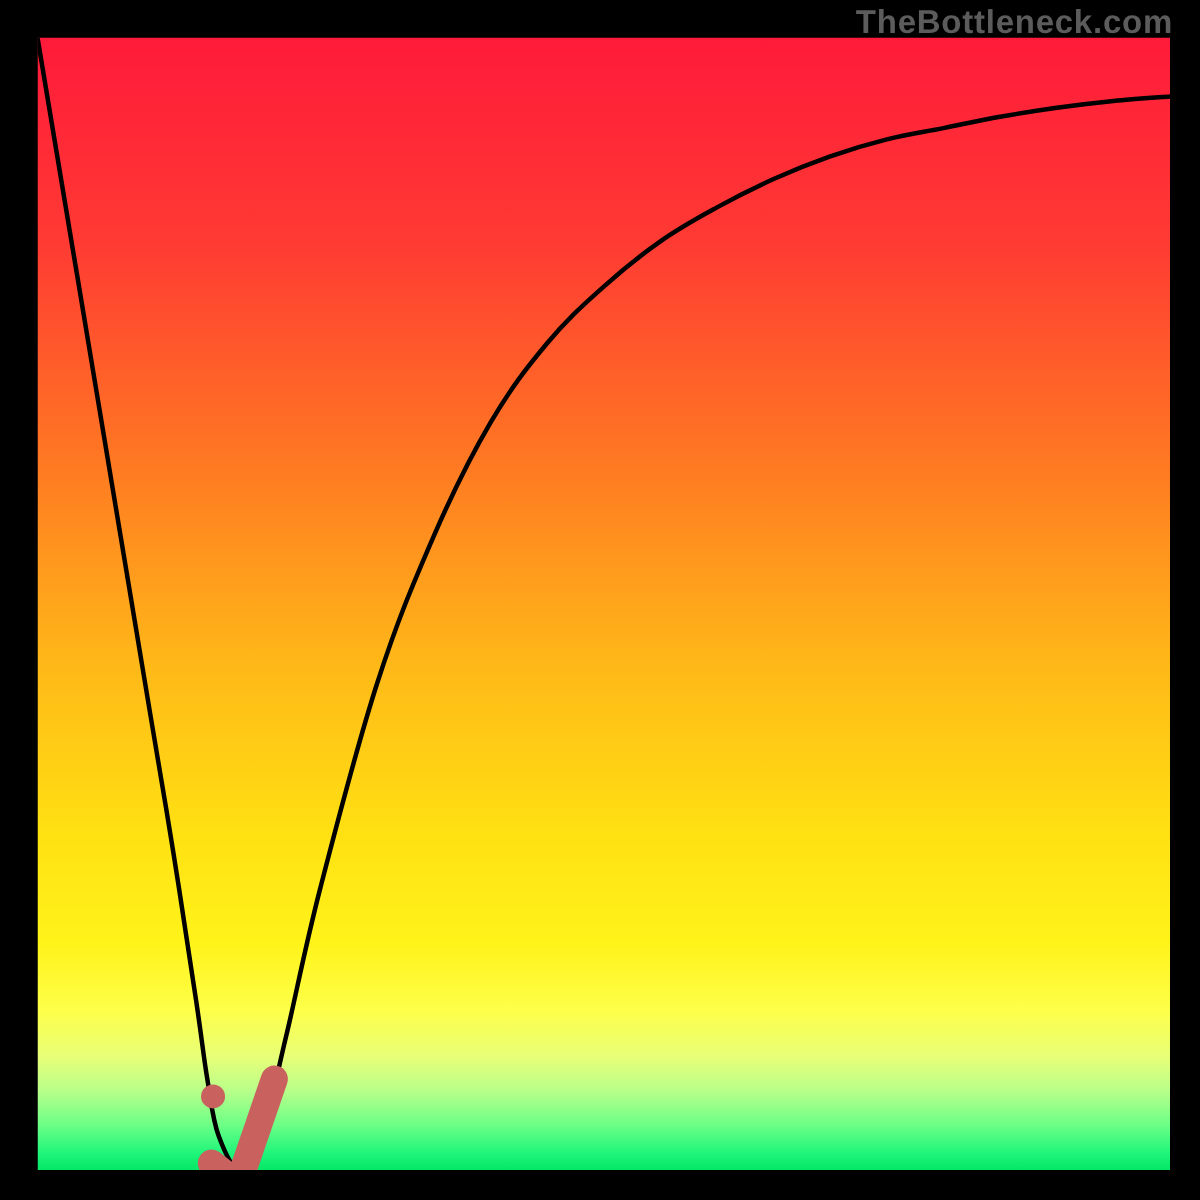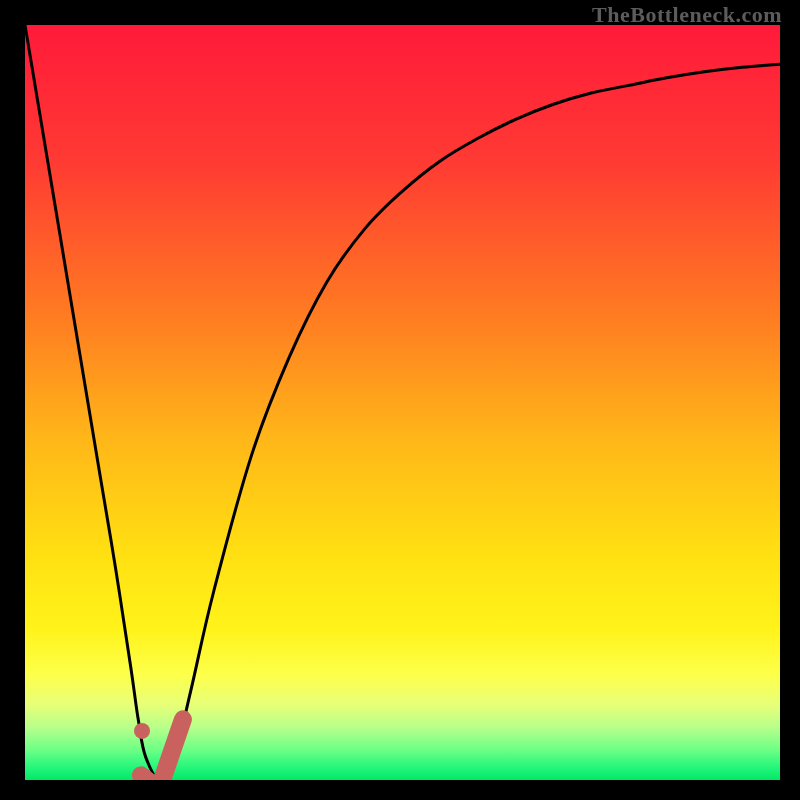--- a/index.html
+++ b/index.html
@@ -23,21 +23,21 @@
     left: 25px;
     top: 25px;
     width: 755px;
     height: 755px;
   }
   .watermark {
     position: absolute;
     top: 2px;
     right: 18px;
     color: #5c5c5c;
-    font-family: Liberation Serif, serif;
+    font-family: Liberation Sans, sans-serif;
     font-size: 22px;
     font-weight: 600;
     letter-spacing: 0.5px;
   }
 </style>
 </head>
 <body>
 
 <div class="frame">
   <svg class="plot" viewBox="0 0 755 755" preserveAspectRatio="none">

